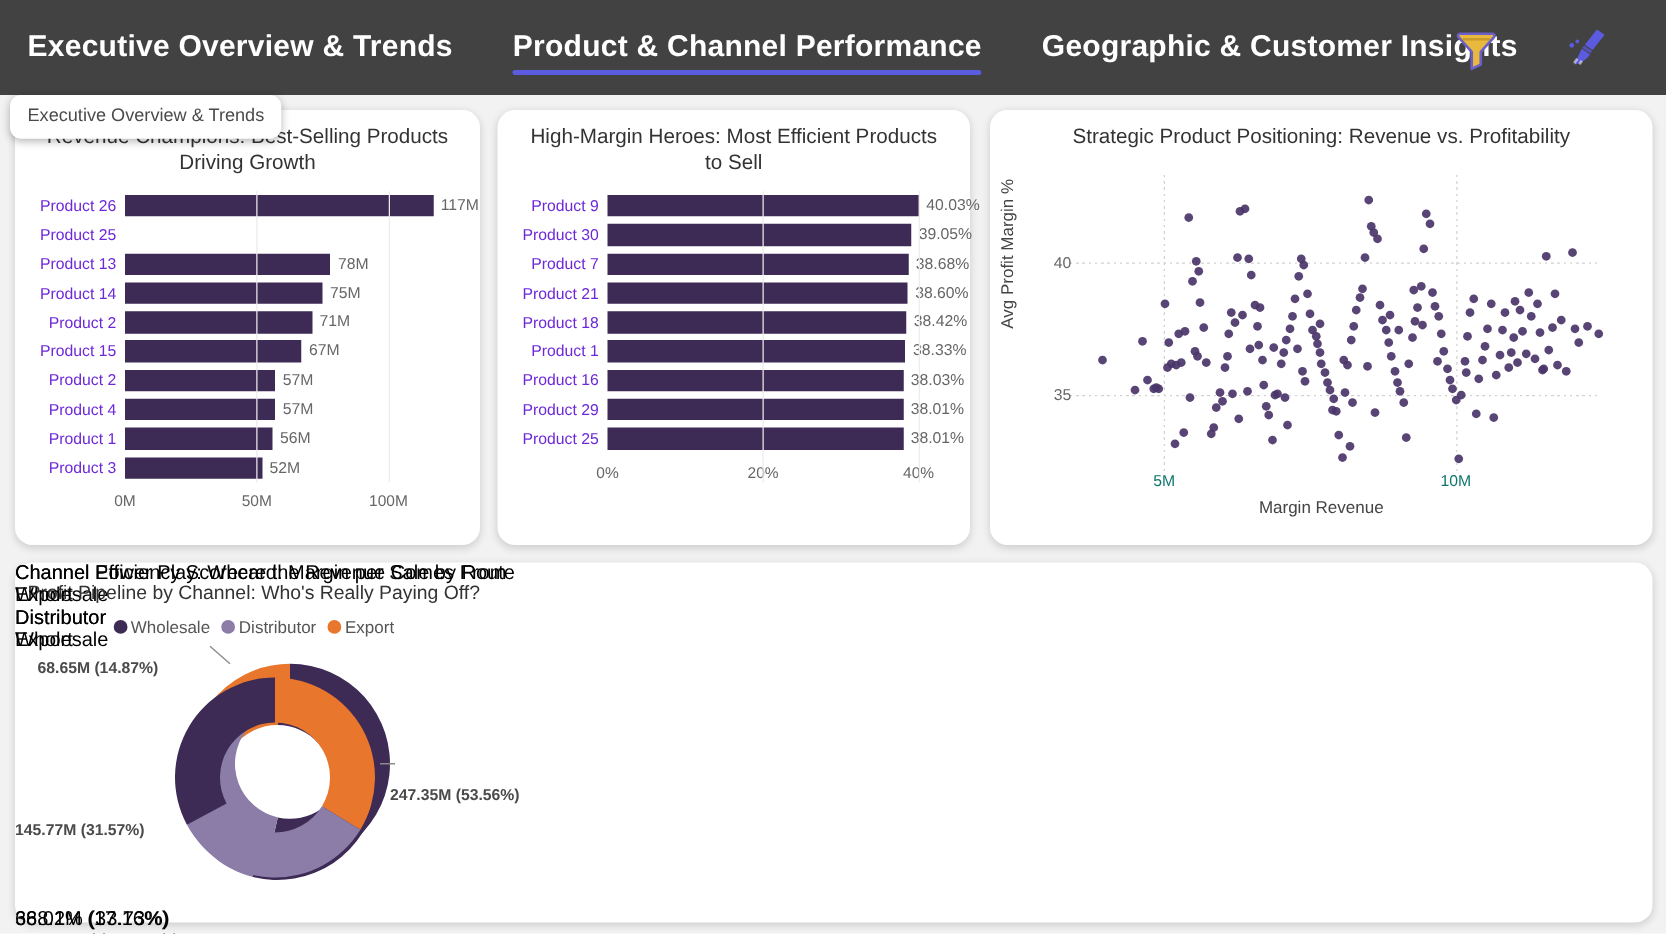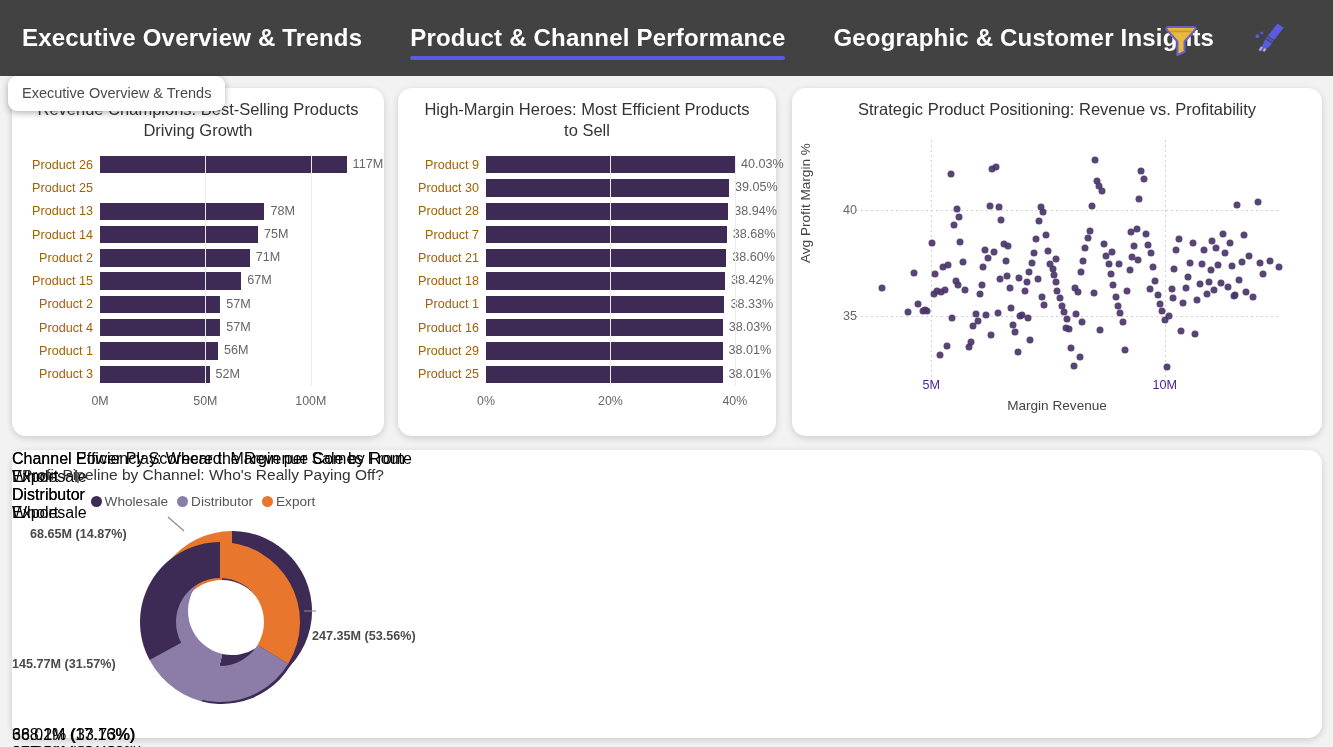--- a/index.html
+++ b/index.html
@@ -64,21 +64,21 @@
     text-align: center; color: #333333;
     font-size: 16.5px; font-weight: normal; line-height: 21px;
     padding: 11px 18px 0 18px;
   }
 
   
   .barchart { position: relative; padding: 12px 10px 0 10px; }
   .bar-row { display: flex; align-items: center; height: 23.3px; }
   .bar-label {
     width: 78px; text-align: right; padding-right: 7px;
-    font-size: 12.6px; color: #a16207; white-space: nowrap; flex: none;
+    font-size: 12.6px; color: #6d28d9; white-space: nowrap; flex: none;
   }
   .bar-track { position: relative; flex: 1; height: 23.3px; }
   .bar-fill {
     position: absolute; left: 0; top: 3px; height: 17.4px;
     background: #3D2B56;
   }
   .bar-value {
     position: absolute; top: 3px; height: 17.4px; line-height: 17.4px;
     font-size: 12.6px; color: #666666; white-space: nowrap;
   }
@@ -104,21 +104,21 @@
   }
   .sp-grid-v { top: -14px; bottom: -8px; width: 1px;
     background: repeating-linear-gradient(to bottom, #d2d2d2 0 2px, transparent 2px 5px); }
   .sp-grid-h { left: -10px; right: 6px; height: 1px;
     background: repeating-linear-gradient(to right, #d2d2d2 0 2px, transparent 2px 5px); }
   .sp-ytick {
     position: absolute; font-size: 12.6px; color: #666666;
     transform: translate(-100%,-50%); padding-right: 9px; white-space: nowrap;
   }
   .sp-xtick {
-    position: absolute; font-size: 12.6px; color: #4c1d95;
+    position: absolute; font-size: 12.6px; color: #0f766e;
     transform: translateX(-50%); white-space: nowrap;
   }
   .sp-ylabel {
     position: absolute; left: 6px; top: 143px;
     font-size: 13.6px; color: #444444;
     transform: rotate(-90deg); transform-origin: left top; white-space: nowrap;
   }
   .sp-xlabel {
     position: absolute; left: 0; right: 0; top: 278px;
     text-align: center; font-size: 13.6px; color: #444444;
@@ -283,27 +283,20 @@
           <div class="bar-track">
             <div class="bar-fill" style="width: 88.9556%; background: rgb(61, 43, 86);"></div>
             <div class="bar-value" style="left: calc(88.9556% + 6px);">40.03%</div>
           </div>
         </div>
         <div class="bar-row">
           <div class="bar-label">Product 30</div>
           <div class="bar-track">
             <div class="bar-fill" style="width: 86.7778%; background: rgb(61, 43, 86);"></div>
             <div class="bar-value" style="left: calc(86.7778% + 6px);">39.05%</div>
-          </div>
-        </div>
-        <div class="bar-row">
-          <div class="bar-label">Product 28</div>
-          <div class="bar-track">
-            <div class="bar-fill" style="width: 86.5333%; background: rgb(61, 43, 86);"></div>
-            <div class="bar-value" style="left: calc(86.5333% + 6px);">38.94%</div>
           </div>
         </div>
         <div class="bar-row">
           <div class="bar-label">Product 7</div>
           <div class="bar-track">
             <div class="bar-fill" style="width: 85.9556%; background: rgb(61, 43, 86);"></div>
             <div class="bar-value" style="left: calc(85.9556% + 6px); text-align: center;">38.68%</div>
           </div>
         </div>
         <div class="bar-row">

